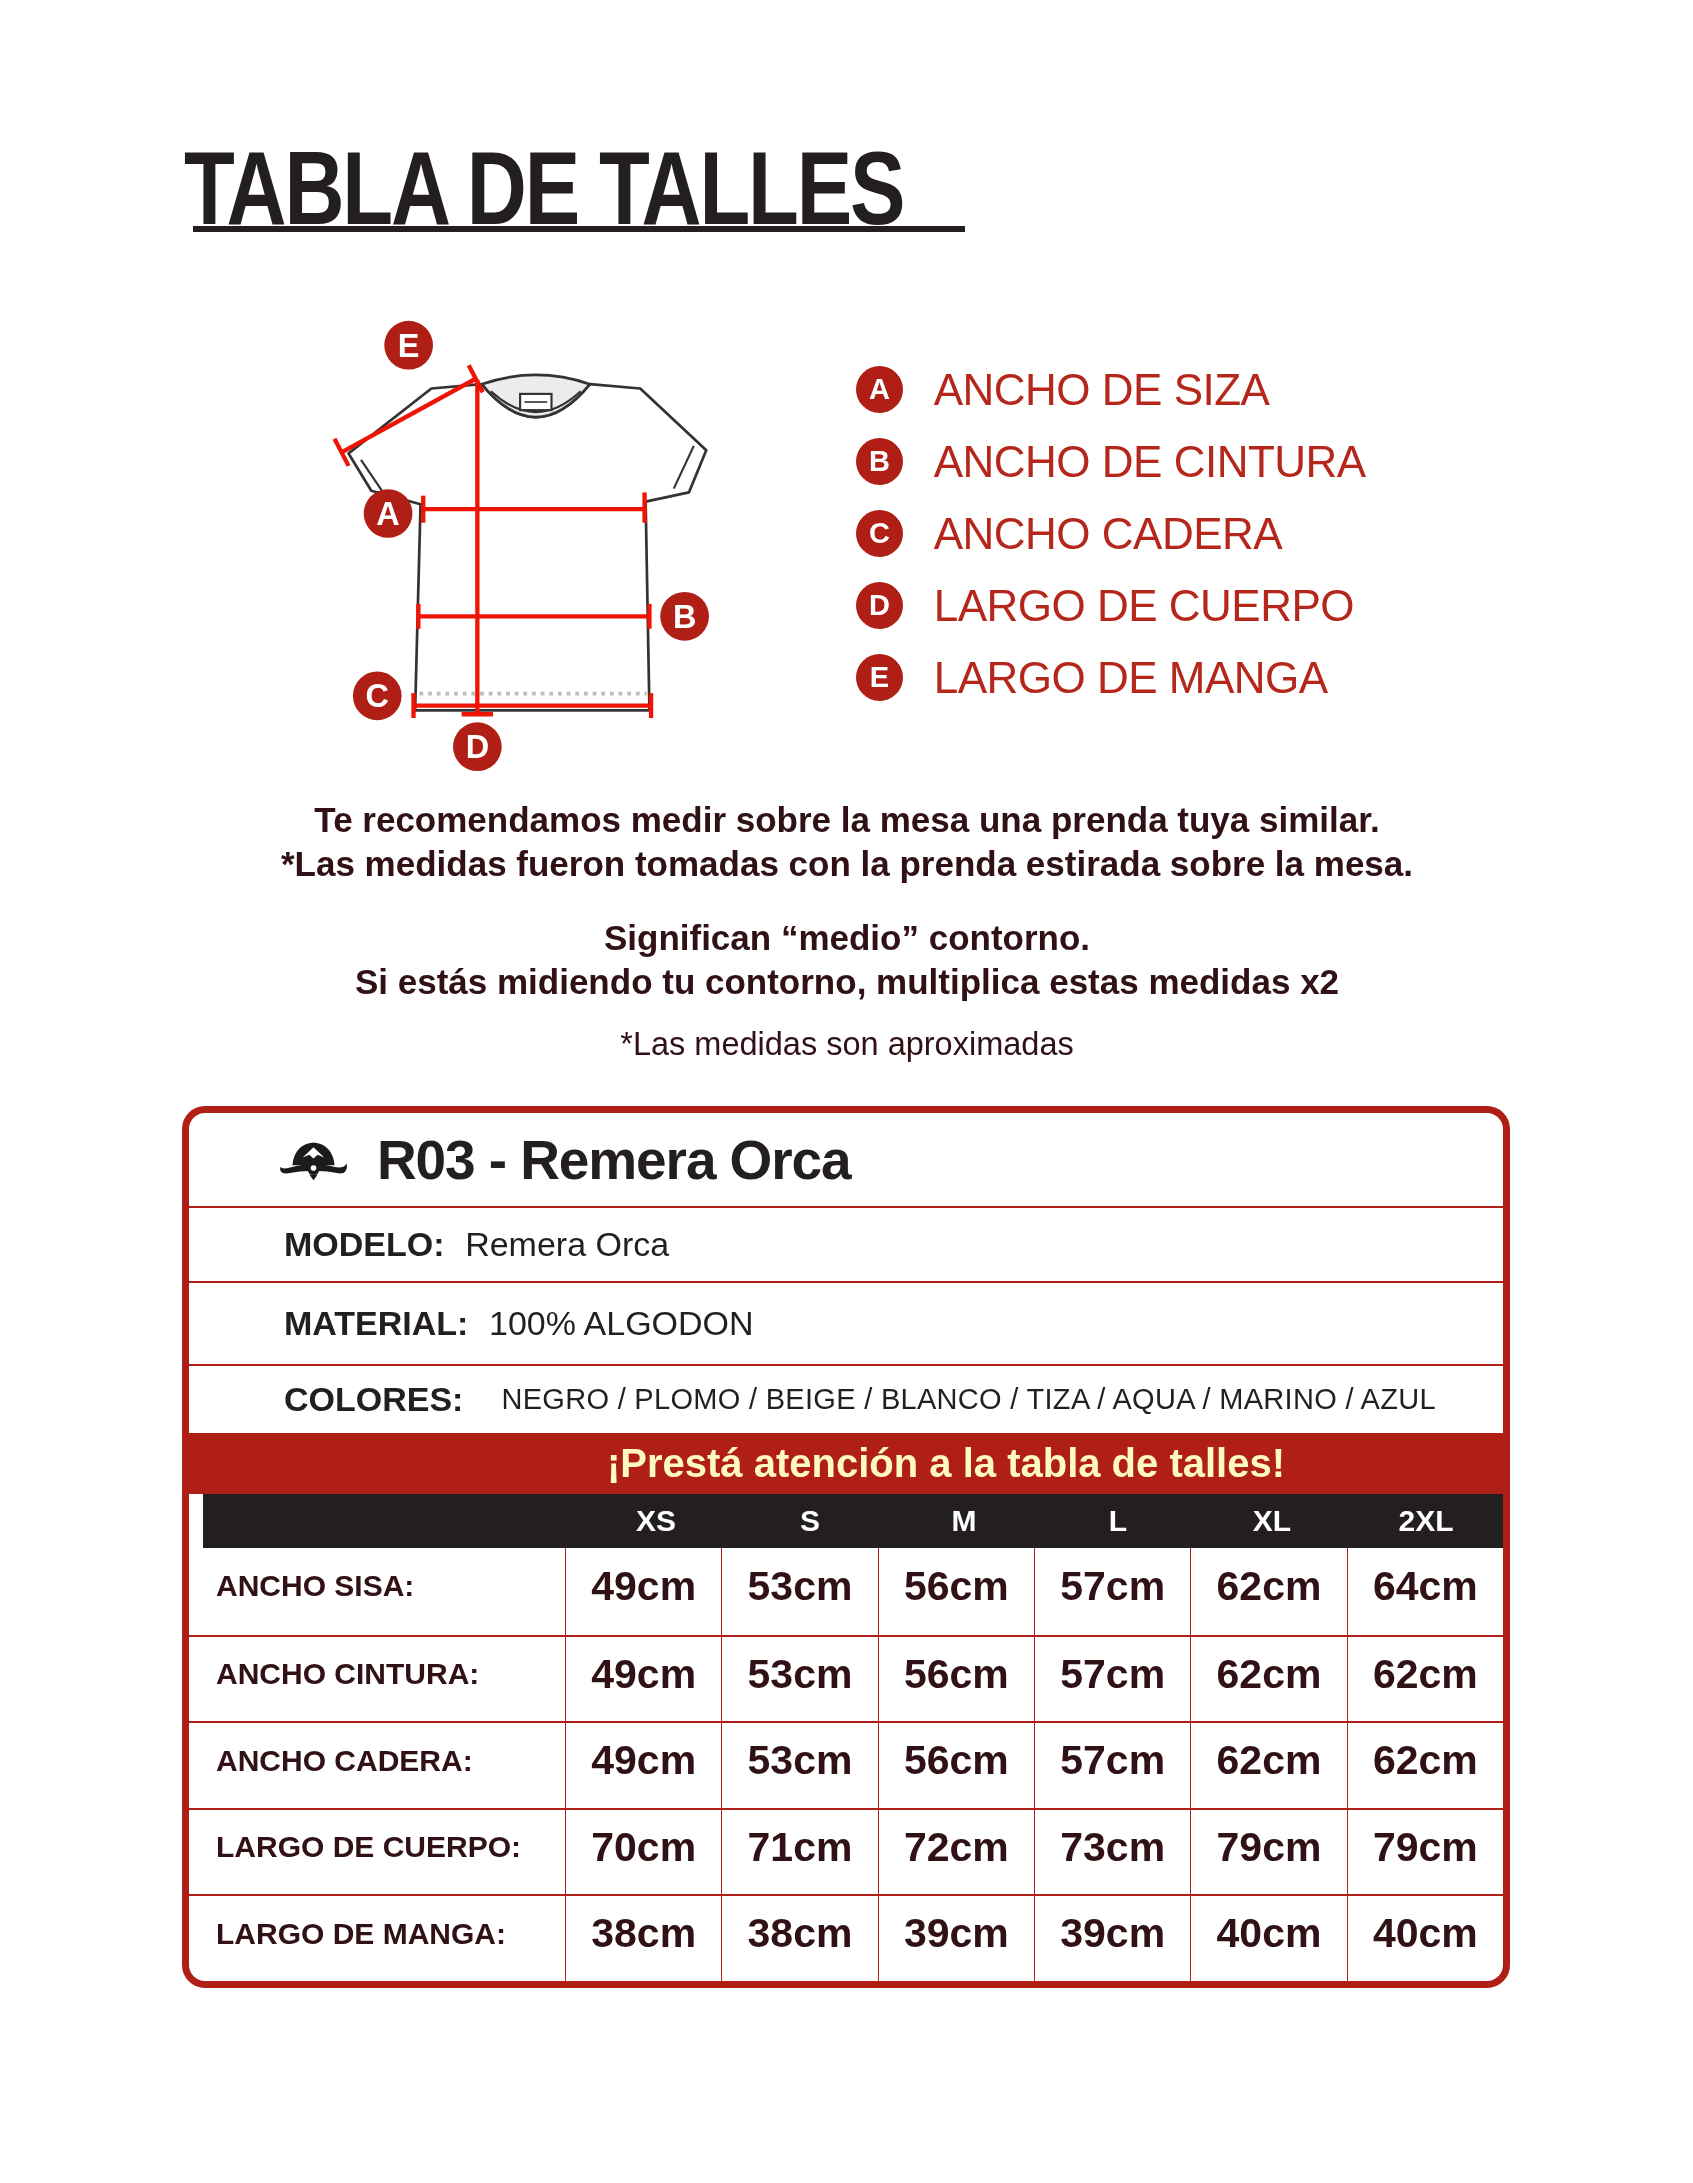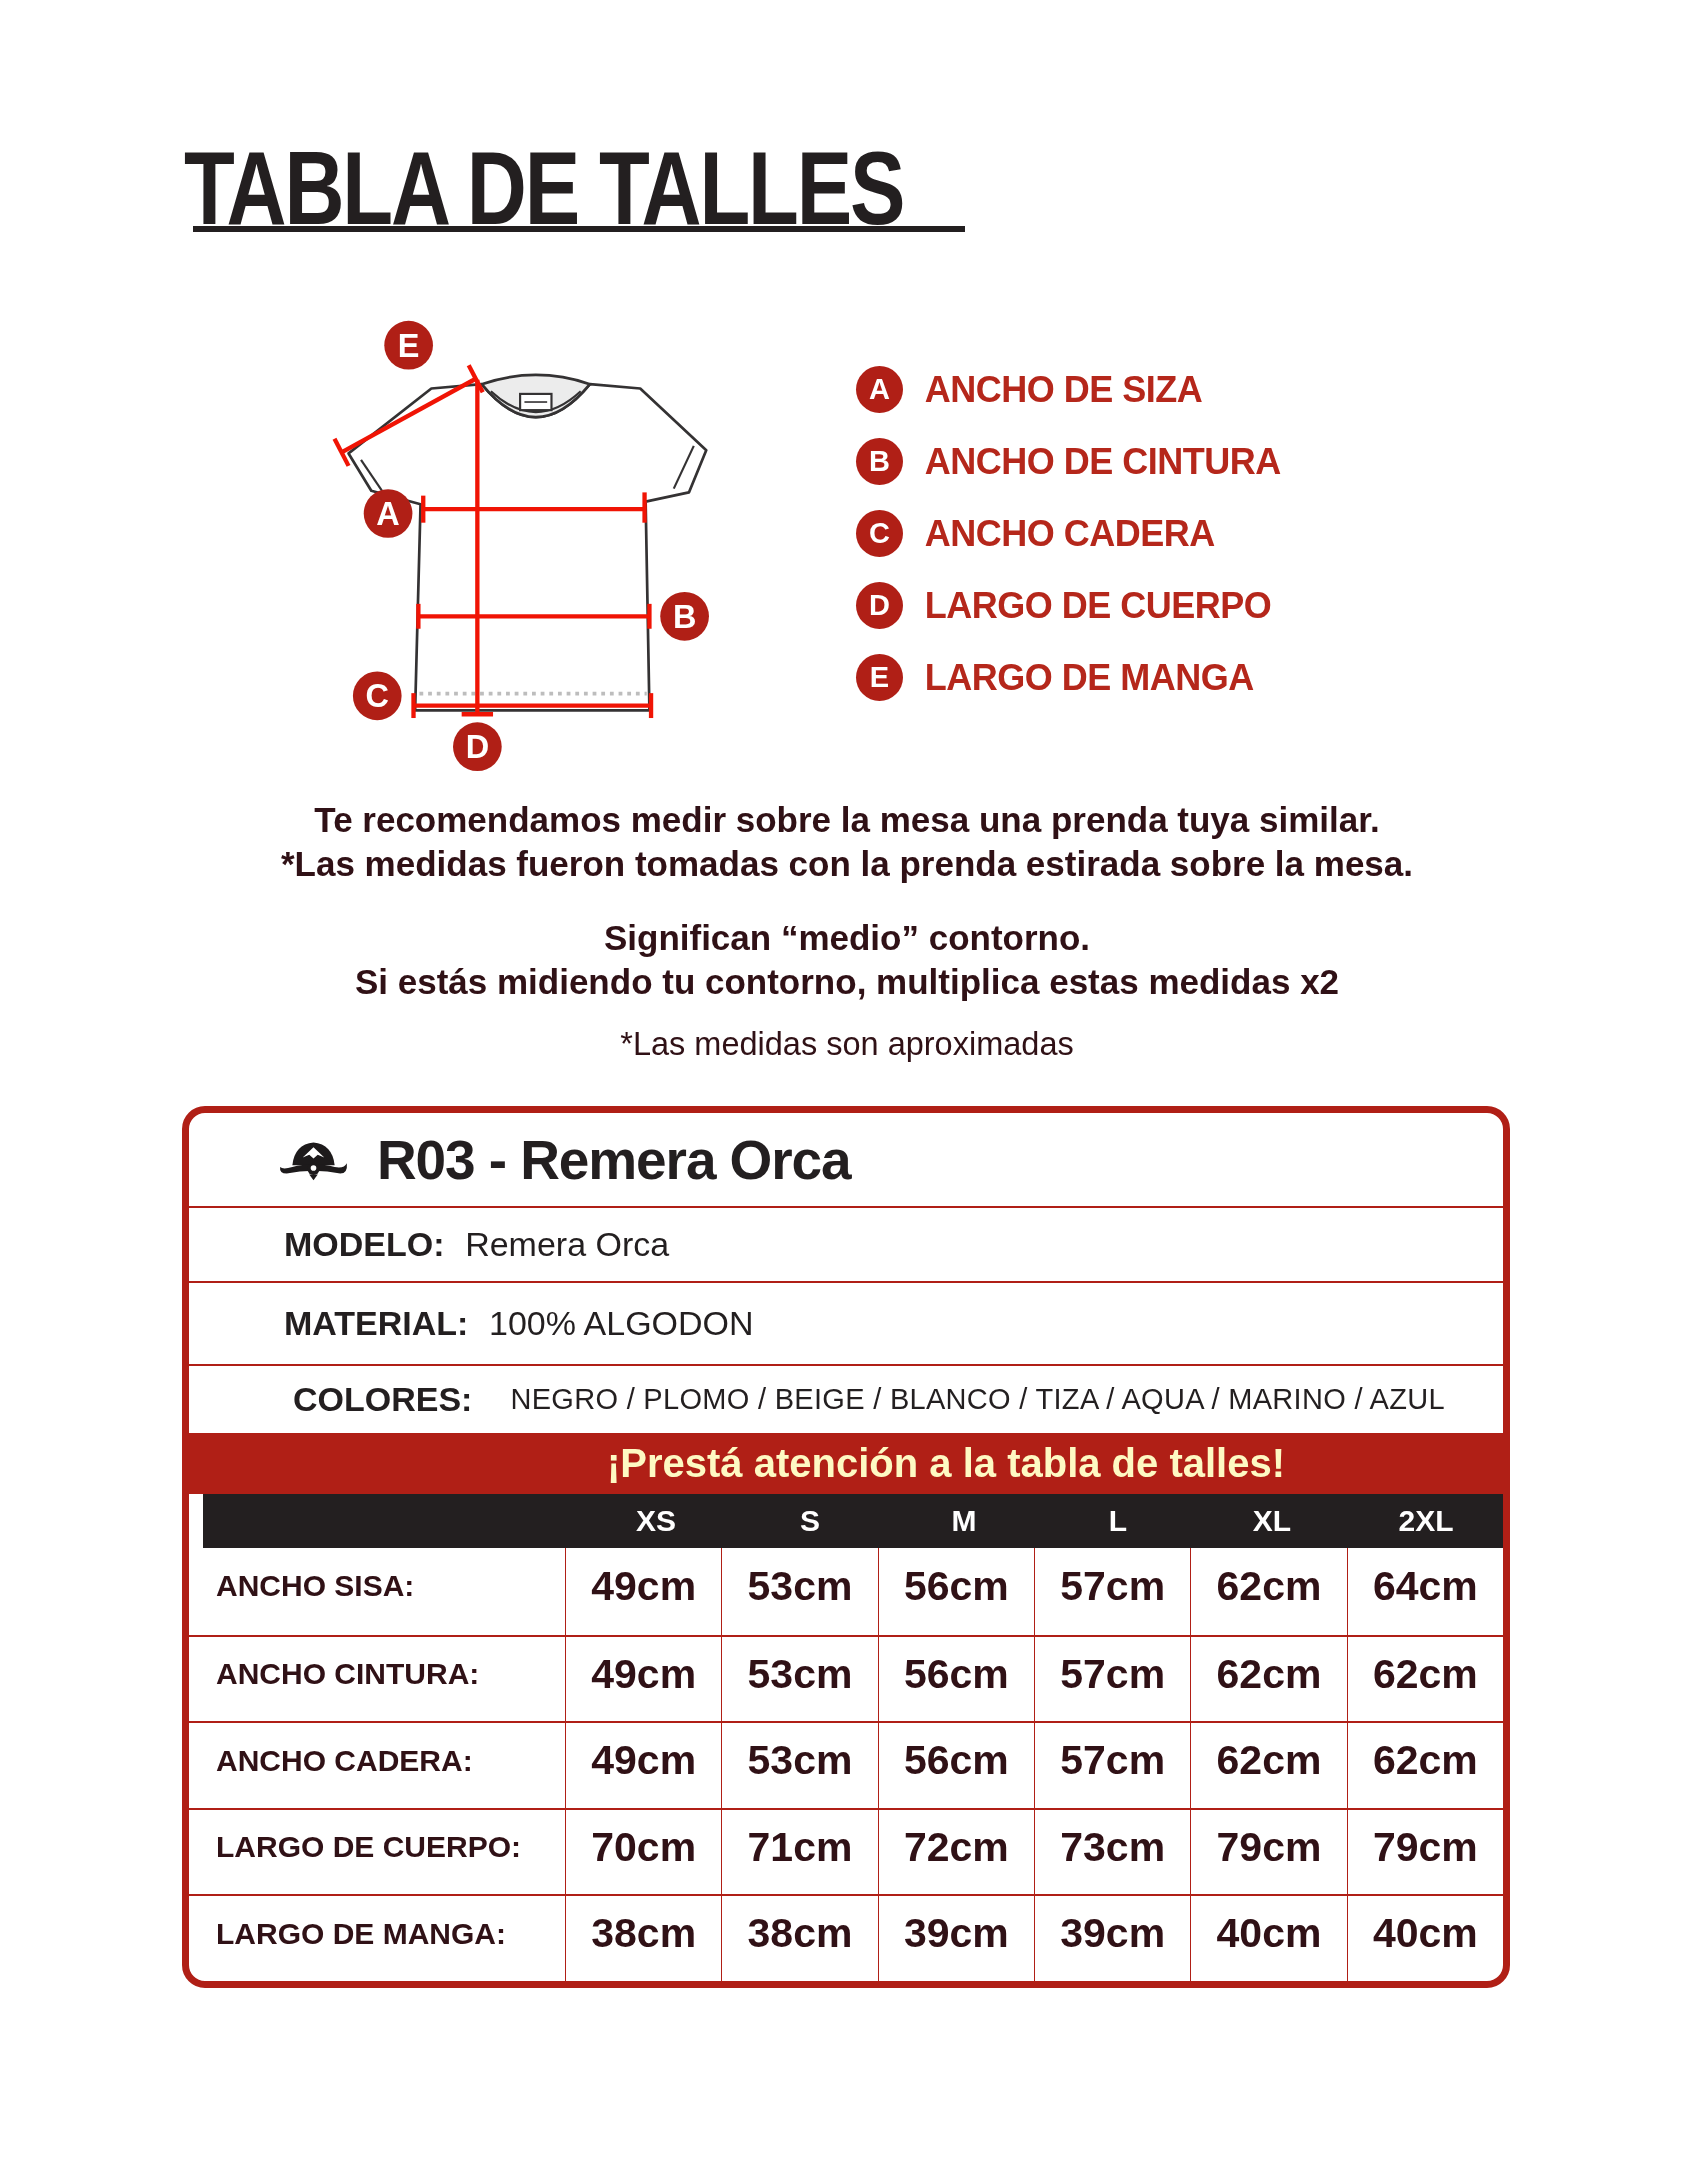--- a/index.html
+++ b/index.html
@@ -27,21 +27,21 @@
   
   .diagram{position:absolute;left:295px;top:303px;width:487px;height:487px;}
   
   .legend{position:absolute;left:856px;top:366px;display:flex;flex-direction:column;gap:25px;}
   .legend-item{display:flex;align-items:center;gap:21.7px;height:47px;}
   .legend-badge{
     width:47px;height:47px;border-radius:50%;background:var(--accent);
     color:#fff;font-weight:bold;font-size:29px;display:flex;align-items:center;justify-content:center;
     flex:0 0 47px;
   }
-  .legend-label{font-size:36px;font-weight:bold;color:var(--legend-red);letter-spacing:-0.5px;white-space:nowrap;}
+  .legend-label{font-size:44px;font-weight:normal;color:var(--legend-red);letter-spacing:-0.5px;white-space:nowrap;margin-left:9px;}
   
   .note{position:absolute;left:0;width:1694px;text-align:center;color:var(--maroon);}
   .note-bold{font-weight:bold;font-size:35px;line-height:44px;}
   .note-1{top:798px;}
   .note-2{top:916px;}
   .note-3{top:1025px;font-size:32.5px;font-weight:normal;line-height:38px;}
   
   .product-card{
     position:absolute;left:182px;top:1106px;width:1328px;height:882px;
     border:7.6px solid var(--accent);border-radius:23px;overflow:hidden;background:#fff;
@@ -49,21 +49,21 @@
   }
   .product-header{
     height:95px;flex:0 0 95px;display:flex;align-items:center;gap:28px;
     padding-left:89px;border-bottom:2.7px solid var(--accent);
   }
   .hat-icon{width:71px;height:47px;flex:0 0 71px;}
   .product-title{font-size:55px;font-weight:bold;color:var(--ink);letter-spacing:-1.1px;white-space:nowrap;}
   .spec-row{display:flex;align-items:center;padding-left:95px;}
   .spec-row.modelo{height:75px;flex:0 0 75px;border-bottom:2.2px solid var(--accent);}
   .spec-row.material{height:83px;flex:0 0 83px;border-bottom:2.2px solid var(--accent);}
-  .spec-row.colores{height:67px;flex:0 0 67px;margin-left:9px;}
+  .spec-row.colores{height:67px;flex:0 0 67px;}
   .spec-label{font-size:34px;font-weight:bold;color:var(--ink);}
   .spec-value{font-size:34px;font-weight:normal;color:var(--ink);margin-left:20.6px;white-space:nowrap;}
   .spec-row.colores .spec-value{font-size:29px;margin-left:38px;letter-spacing:0.3px;}
   .attention-banner{
     height:61px;flex:0 0 61px;background:var(--accent);color:#fef9c3;
     display:flex;align-items:center;justify-content:center;
     font-size:40px;font-weight:bold;padding-left:200px;white-space:nowrap;
   }
   .size-header{
     height:54px;flex:0 0 54px;background:var(--ink);

